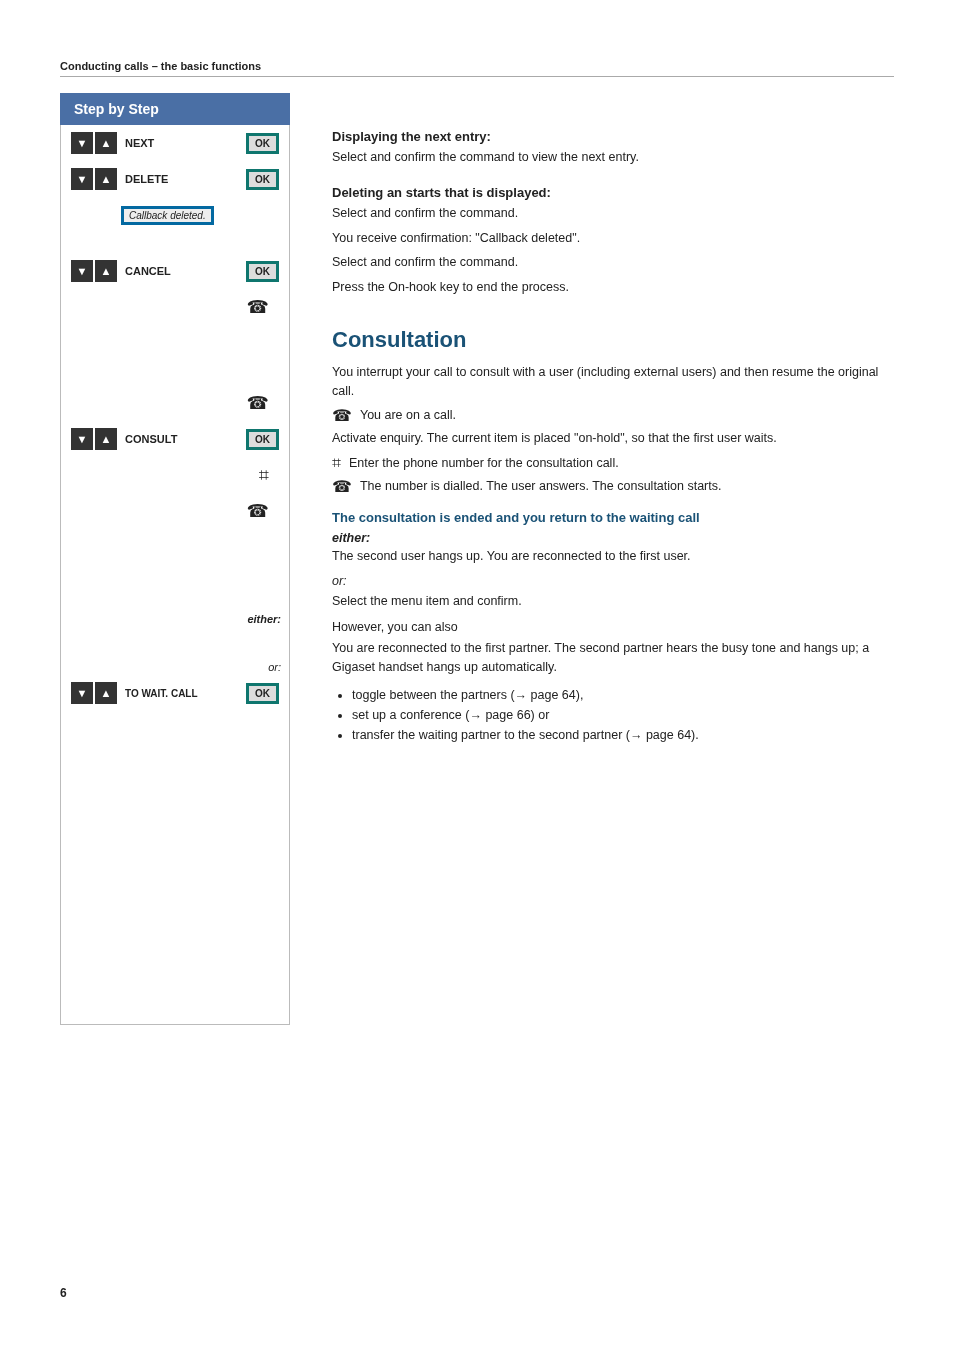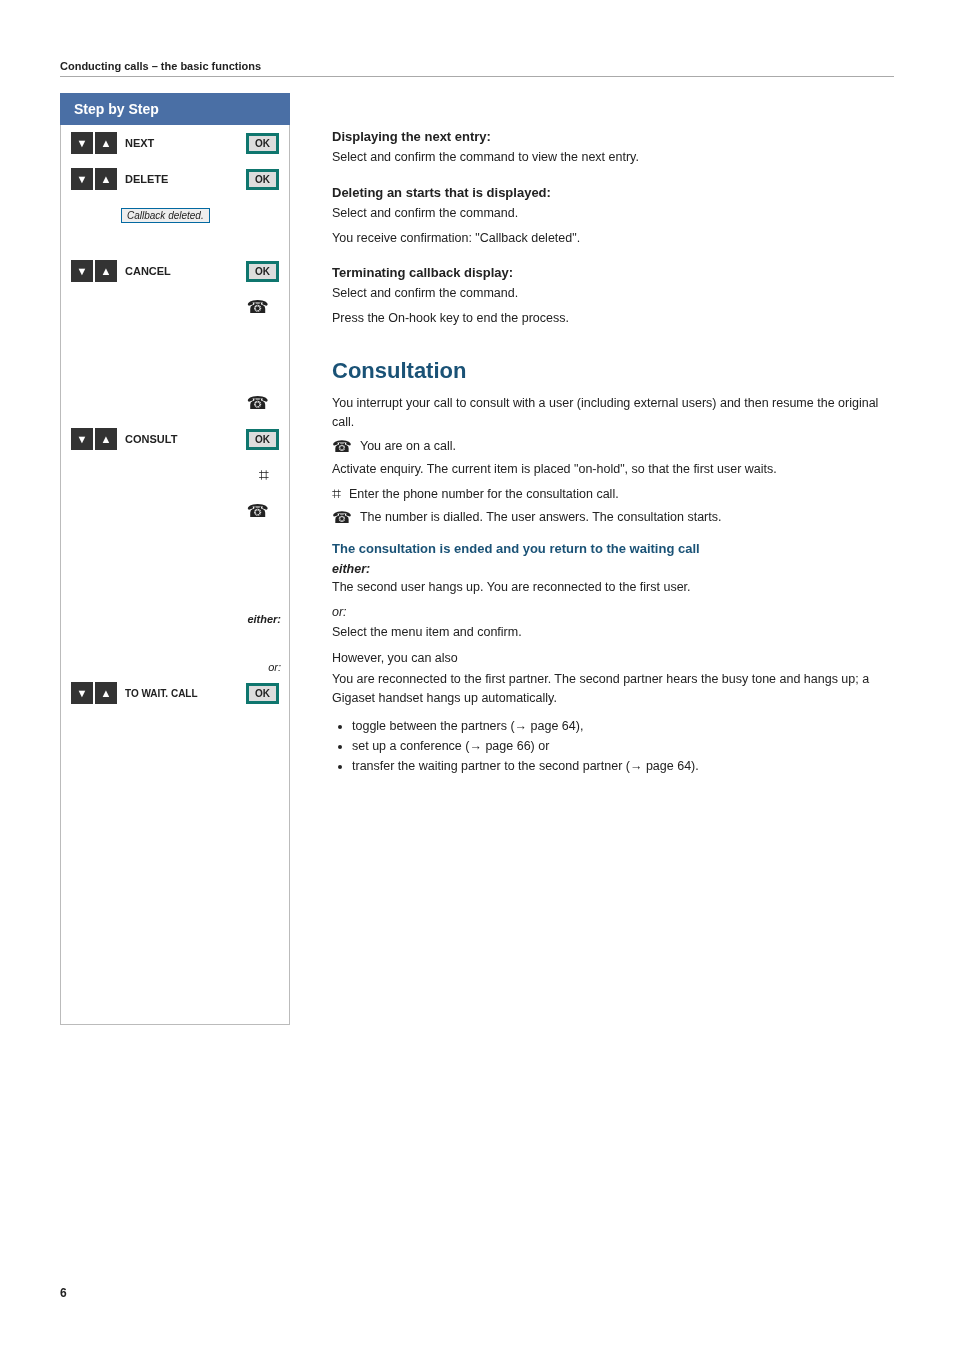--- a/index.html
+++ b/index.html
@@ -89,21 +89,21 @@
       font-size: 10px;
       font-weight: bold;
       padding: 2px 6px;
       cursor: pointer;
       margin-left: 8px;
       white-space: nowrap;
     }
 
     .callback-deleted-tag {
       background: #eee;
-      border: 1px solid #0369a1;
+      border: 3px solid #0369a1;
       font-size: 10px;
       font-style: italic;
       padding: 1px 5px;
       margin-left: 8px;
     }
 
     .spacer-row {
       height: 20px;
     }
 
@@ -345,21 +345,20 @@
 
   <div class="right-col">
 
     <div class="section-heading first">Displaying the next entry:</div>
     <div class="section-text">Select and confirm the command to view the next entry.</div>
 
     <div class="section-heading">Deleting an starts that is displayed:</div>
     <div class="section-text">Select and confirm the command.</div>
     <div class="section-text">You receive confirmation: "Callback deleted".</div>
 
-    <div class="section-heading">Terminating callback display:</div>
     <div class="section-text">Select and confirm the command.</div>
     <div class="section-text">Press the On-hook key to end the process.</div>
 
     <div class="consultation-title">Consultation</div>
 
     <div class="consult-body-text">You interrupt your call to consult with a user (including external users) and then resume the original call.</div>
 
     <div class="right-step-row">
       <span class="right-step-icon">☎</span>
       <span class="right-step-text">You are on a call.</span>

